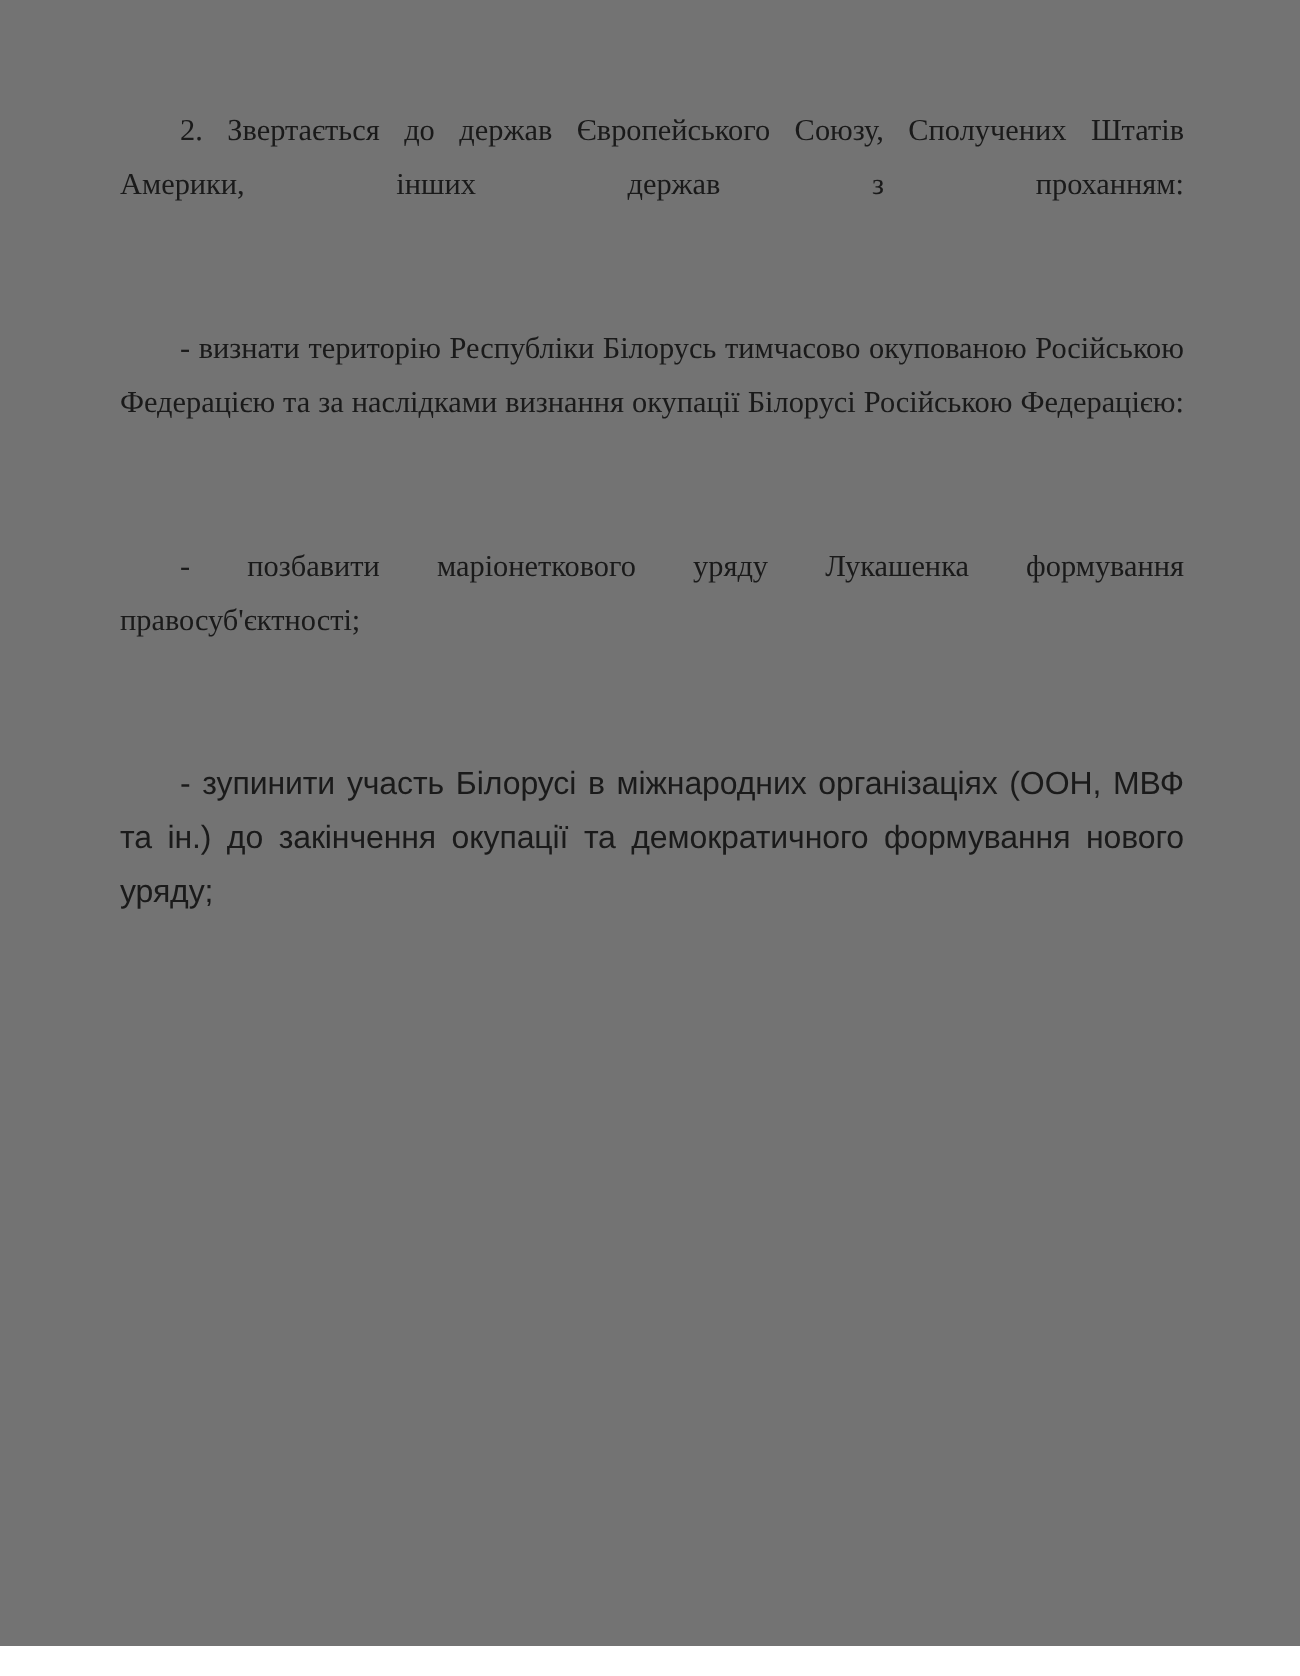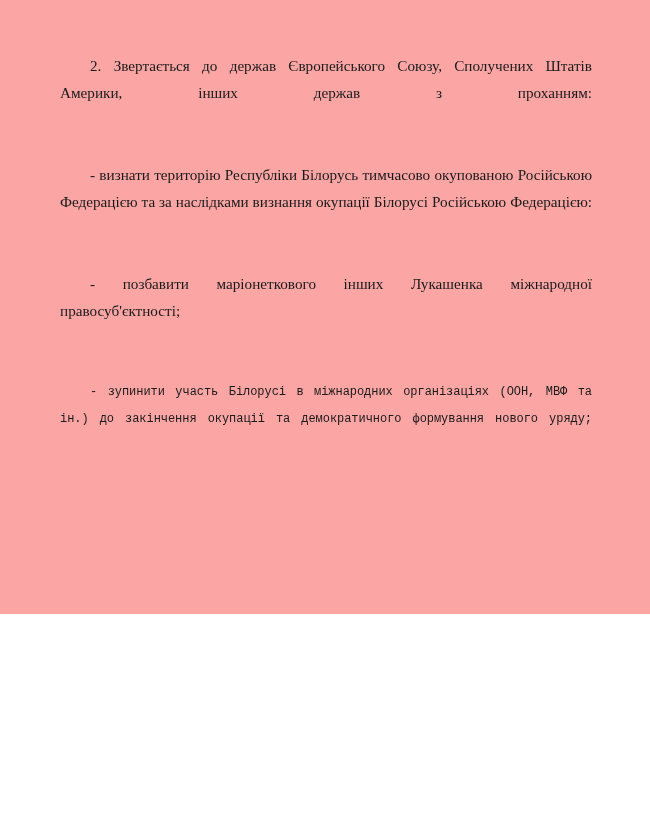--- a/index.html
+++ b/index.html
@@ -13,22 +13,22 @@
     position: relative;
     overflow: hidden;
     font-family: "Liberation Serif", "DejaVu Serif", serif;
   }
 
   #page {
     position: absolute;
     left: 0;
     top: 0;
     width: 650px;
-    height: 614px;
-    background: #fca5a5;
+    height: 823px;
+    background: #737373;
   }
 
   #doc-body {
     position: absolute;
     left: 60px;
     top: 52px;
     width: 532px;
   }
 
   .para {
@@ -42,41 +42,41 @@
     font-family: "Liberation Serif", "DejaVu Serif", serif;
     -webkit-font-smoothing: antialiased;
   }
 
   .para + .para {
     margin-top: 28px;
   }
 
   
   .para.narrow {
-    font-family: Liberation Mono, monospace;
-    font-size: 12px;
+    font-family: Liberation Sans, sans-serif;
+    font-size: 16px;
     letter-spacing: -0.05px;
   }
 
   
   .para::after {
     content: "";
     display: inline-block;
     width: 100%;
   }
 </style>
 </head>
 <body>
 
 <div id="page">
   <div id="doc-body">
 
     <p class="para">2. Звертається до держав Європейського Союзу, Сполучених Штатів Америки, інших держав з проханням:</p>
 
     <p class="para">- визнати територію Республіки Білорусь тимчасово окупованою Російською Федерацією та за наслідками визнання окупації Білорусі Російською Федерацією:</p>
 
-    <p class="para">- позбавити маріонеткового інших Лукашенка міжнародної правосуб'єктності;</p>
+    <p class="para">- позбавити маріонеткового уряду Лукашенка формування правосуб'єктності;</p>
 
     <p class="para narrow">- зупинити участь Білорусі в міжнародних організаціях (ООН, МВФ та ін.) до закінчення окупації та демократичного формування нового уряду;</p>
 
 
   </div>
 </div>
 
 </body></html>

